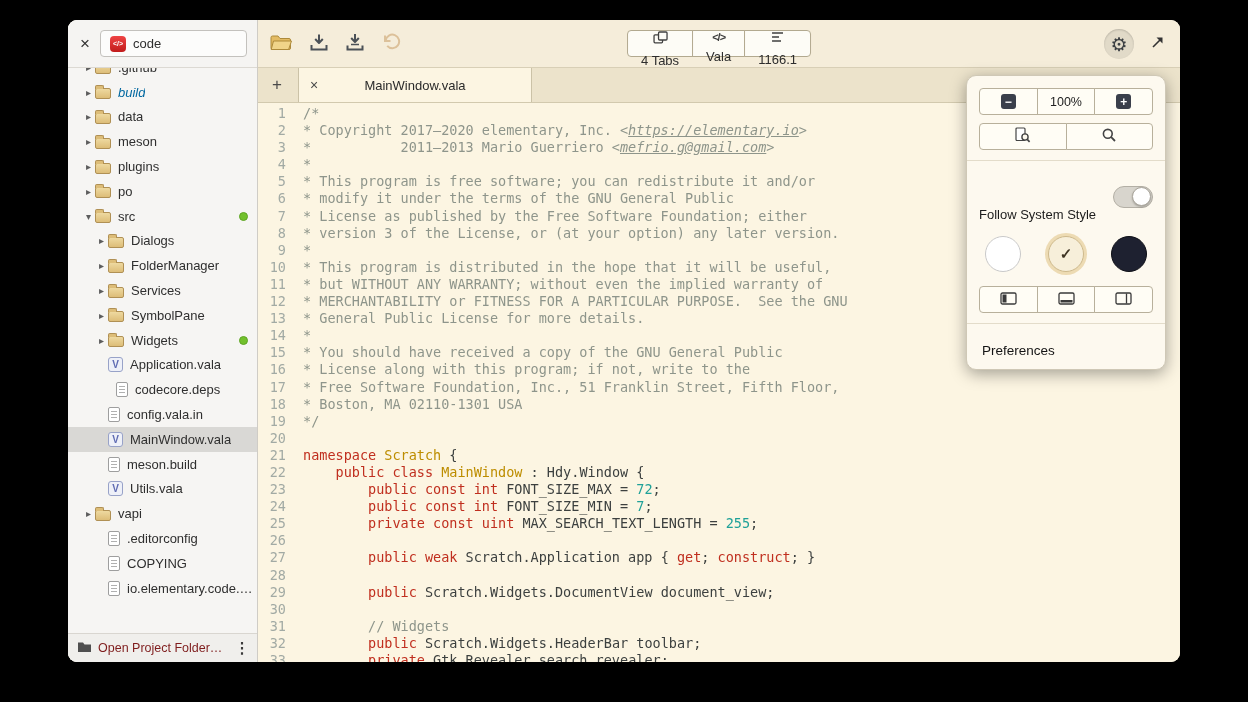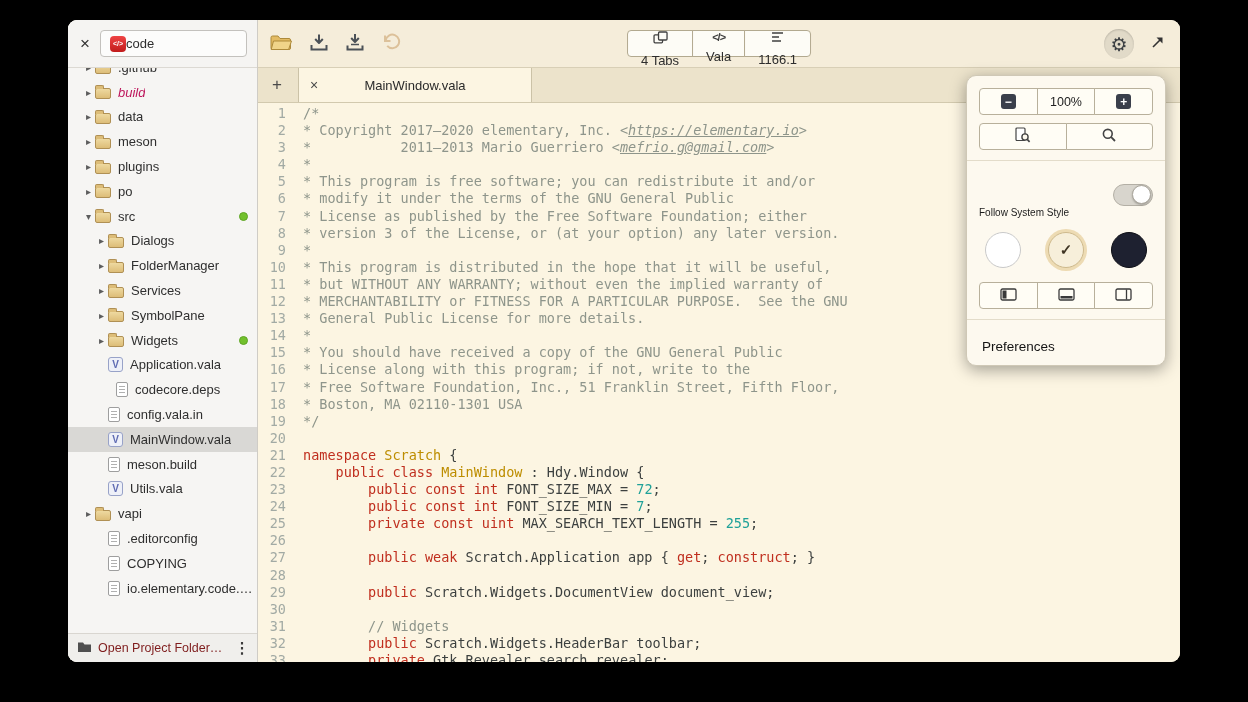--- a/index.html
+++ b/index.html
@@ -14,30 +14,30 @@
   .canvas{position:relative;width:1248px;height:702px;background:#000;overflow:hidden;}
   .window{position:absolute;left:68px;top:20px;width:1112px;height:642px;border-radius:9px;
     overflow:hidden;display:flex;background:var(--editor-bg);box-shadow:0 12px 40px rgba(0,0,0,.65);}
 
   
   .sidebar{width:190px;flex:0 0 190px;background:var(--sidebar-bg);border-right:1px solid #cfccc6;
     display:flex;flex-direction:column;}
   .sidebar-header{height:48px;flex:0 0 48px;display:flex;align-items:center;background:#f5f4f2;
     border-bottom:1px solid #dcd9d3;padding:0 10px 0 12px;}
   .win-close{font-size:17px;color:#333;line-height:1;margin-right:10px;cursor:pointer;}
-  .project-btn{flex:1;height:27px;display:flex;align-items:center;padding:0 9px;
+  .project-btn{flex:1;height:27px;display:flex;align-items:center;gap:7px;padding:0 9px;
     background:#fcfcfb;border:1px solid #c3c1bd;border-radius:4px;cursor:pointer;}
   .code-app-icon{width:16px;height:16px;border-radius:4px;background:linear-gradient(#ef4444,#c11c1c);
     color:#fff;font-size:7px;font-weight:bold;display:flex;align-items:center;justify-content:center;flex:0 0 16px;}
   .project-name{font-size:13px;color:#2e2e2e;}
   .tree{flex:1;overflow:hidden;padding-top:0;}
   .tree-row{height:24.8px;display:flex;align-items:center;font-size:13px;color:#2f2f2f;cursor:pointer;}
   .tree-row:first-child{margin-top:-13px;}
   .tree-row.selected{background:var(--sel-bg);}
-  .tree-row.italic .tree-label{font-style:italic;color:#be185d;}
+  .tree-row.italic .tree-label{font-style:italic;color:#0369a1;}
   .expander{width:13px;flex:0 0 13px;font-size:10px;color:#5d5d5d;text-align:center;}
   .tree-icon{margin-right:7px;flex:0 0 auto;}
   .tree-icon.folder{width:16px;height:11px;background:linear-gradient(#eed9a0,#ddbd78);
     border:1px solid #b09054;border-radius:2px;position:relative;margin-top:3px;}
   .tree-icon.folder::before{content:'';position:absolute;top:-4px;left:-1px;width:7px;height:3px;
     background:#ddbd78;border:1px solid #b09054;border-bottom:none;border-radius:2px 2px 0 0;}
   .tree-icon.vala{width:15px;height:15px;border-radius:3px;background:#eef0f8;border:1px solid #98a2c8;
     color:#5f6bb3;font-size:10px;font-weight:bold;display:flex;align-items:center;justify-content:center;}
   .tree-icon.file{width:12px;height:15px;background:#fff;border:1px solid #9e9e9e;border-radius:2px;position:relative;}
   .tree-icon.file::before{content:'';position:absolute;left:2px;right:2px;top:3px;height:9px;
@@ -94,21 +94,21 @@
     padding:12px;z-index:10;}
   .pop-row{display:flex;margin-bottom:8px;}
   .pop-btn{flex:1;height:27px;background:#fffdf5;border:1px solid #b8b09b;margin-left:-1px;
     display:flex;align-items:center;justify-content:center;font-size:12.5px;color:#222;}
   .pop-btn:first-child{margin-left:0;border-radius:4px 0 0 4px;}
   .pop-btn:last-child{border-radius:0 4px 4px 0;}
   .zoom-ico{width:15px;height:15px;border-radius:3px;background:#3a3f4b;color:#fff;font-size:12px;
     font-weight:bold;display:flex;align-items:center;justify-content:center;line-height:1;}
   .pop-sep{height:1px;background:#e3dcca;margin:10px -12px 10px -12px;}
   .style-row{align-items:center;justify-content:space-between;margin-bottom:12px;}
-  .style-label{font-size:10px;color:#1c1c1c;margin-top:36px;}
+  .style-label{font-size:13px;color:#1c1c1c;margin-top:36px;}
   .switch{width:40px;height:22px;border-radius:11px;background:#d8d5cd;border:1px solid #b3afa5;
     position:relative;display:inline-block;cursor:pointer;flex:0 0 40px;}
   .knob{position:absolute;top:0.5px;right:1px;width:19px;height:19px;border-radius:50%;background:#fff;
     border:1px solid #aaa69c;box-shadow:0 1px 2px rgba(0,0,0,.25);}
   .circles-row{align-items:center;justify-content:space-between;padding:2px 6px;margin-bottom:12px;}
   .style-circle{width:36px;height:36px;border-radius:50%;display:flex;align-items:center;
     justify-content:center;cursor:pointer;}
   .style-circle.light{background:#fff;border:1px solid #c9c9c9;}
   .style-circle.sand{background:#f7efda;border:1px solid #cdb98c;box-shadow:0 0 0 3px rgba(217,181,106,.45);}
   .style-circle.dark{background:var(--darkcircle);border:1px solid #0e0f16;}

